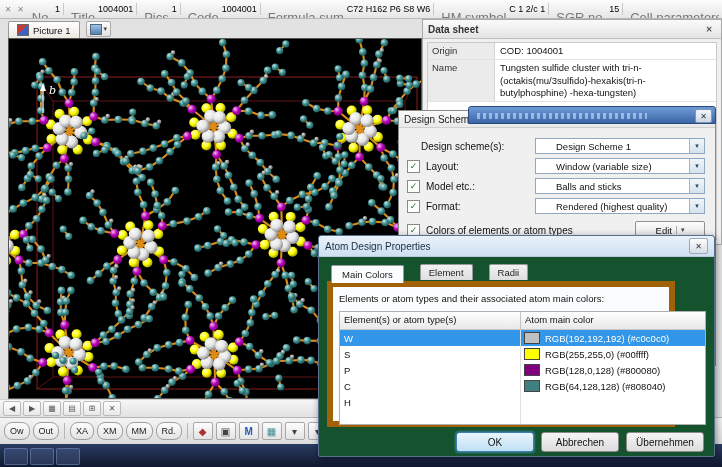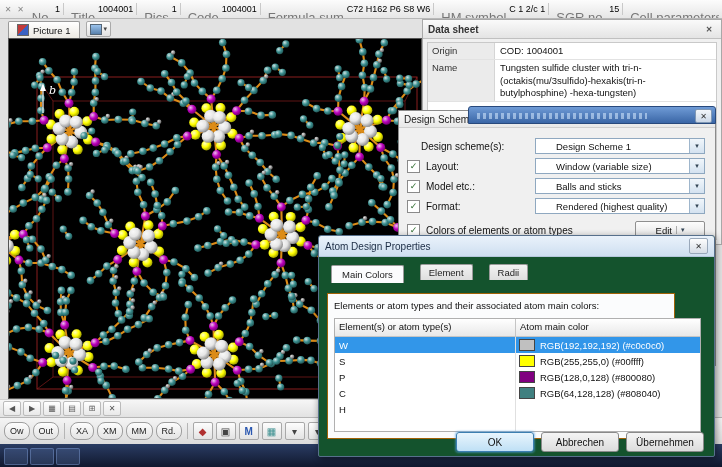--- a/index.html
+++ b/index.html
@@ -99,21 +99,21 @@
     background:#14532d;border:1px solid #57708c;border-radius:3px 3px 2px 2px;box-shadow:1px 2px 7px rgba(0,0,0,.45);}
   .dtitle{height:20px;display:flex;align-items:center;justify-content:space-between;padding:0 6px;color:#1c2c44;
     background:linear-gradient(#eaf2fb,#cedff0);border-bottom:1px solid #b5c8dc;border-radius:2px 2px 0 0;}
   .dclose{width:17px;height:14px;display:flex;align-items:center;justify-content:center;font-size:8px;color:#333;
     background:linear-gradient(#fdfdfd,#d6dde6);border:1px solid #99a8ba;border-radius:2px;}
   .dtabs{position:absolute;left:12px;top:28px;height:18px;display:flex;align-items:flex-start;z-index:2;gap:15px;}
   .dtab{padding:2px 8px;margin-right:1px;font-size:9.5px;color:#222;
     background:linear-gradient(#f2f2f2,#dedede);border:1px solid #9a9a9a;border-bottom:none;border-radius:2px 2px 0 0;}
   .dtab.active{padding:3px 10px;background:#fbfcfd;position:relative;bottom:-1px;}
   .dpanel{position:absolute;left:8px;top:45px;width:348px;height:146px;box-sizing:border-box;
-    background:#fbfcfd;border:1px solid #a16207;margin-top:12px;}
+    background:#fbfcfd;border:6px solid #a16207;}
   .ddesc{padding:6px 6px 0;font-size:9.5px;color:#111;}
   .atbl{position:absolute;left:6px;top:24px;width:367px;height:114px;box-sizing:border-box;
     border:1px solid #b0b0b0;background:#fff;display:flex;flex-direction:column;overflow:hidden;}
   .ahead{display:flex;height:17px;flex:none;background:linear-gradient(#ffffff,#e8e8e8);border-bottom:1px solid #c5c5c5;}
   .h1{width:181px;box-sizing:border-box;border-right:1px solid #c5c5c5;padding:2px 4px;font-size:9.5px;}
   .h2{flex:1;padding:2px 4px;font-size:9.5px;}
   #atom-rows{display:flex;flex-direction:column;flex:1;}
   .arow{display:flex;height:16px;flex:none;font-size:9.5px;align-items:stretch;}
   .arow.filler{flex:1;height:auto;}
   .acell1{width:181px;box-sizing:border-box;border-right:1px solid #e0e0e0;padding:1px 4px;display:flex;align-items:center;}

